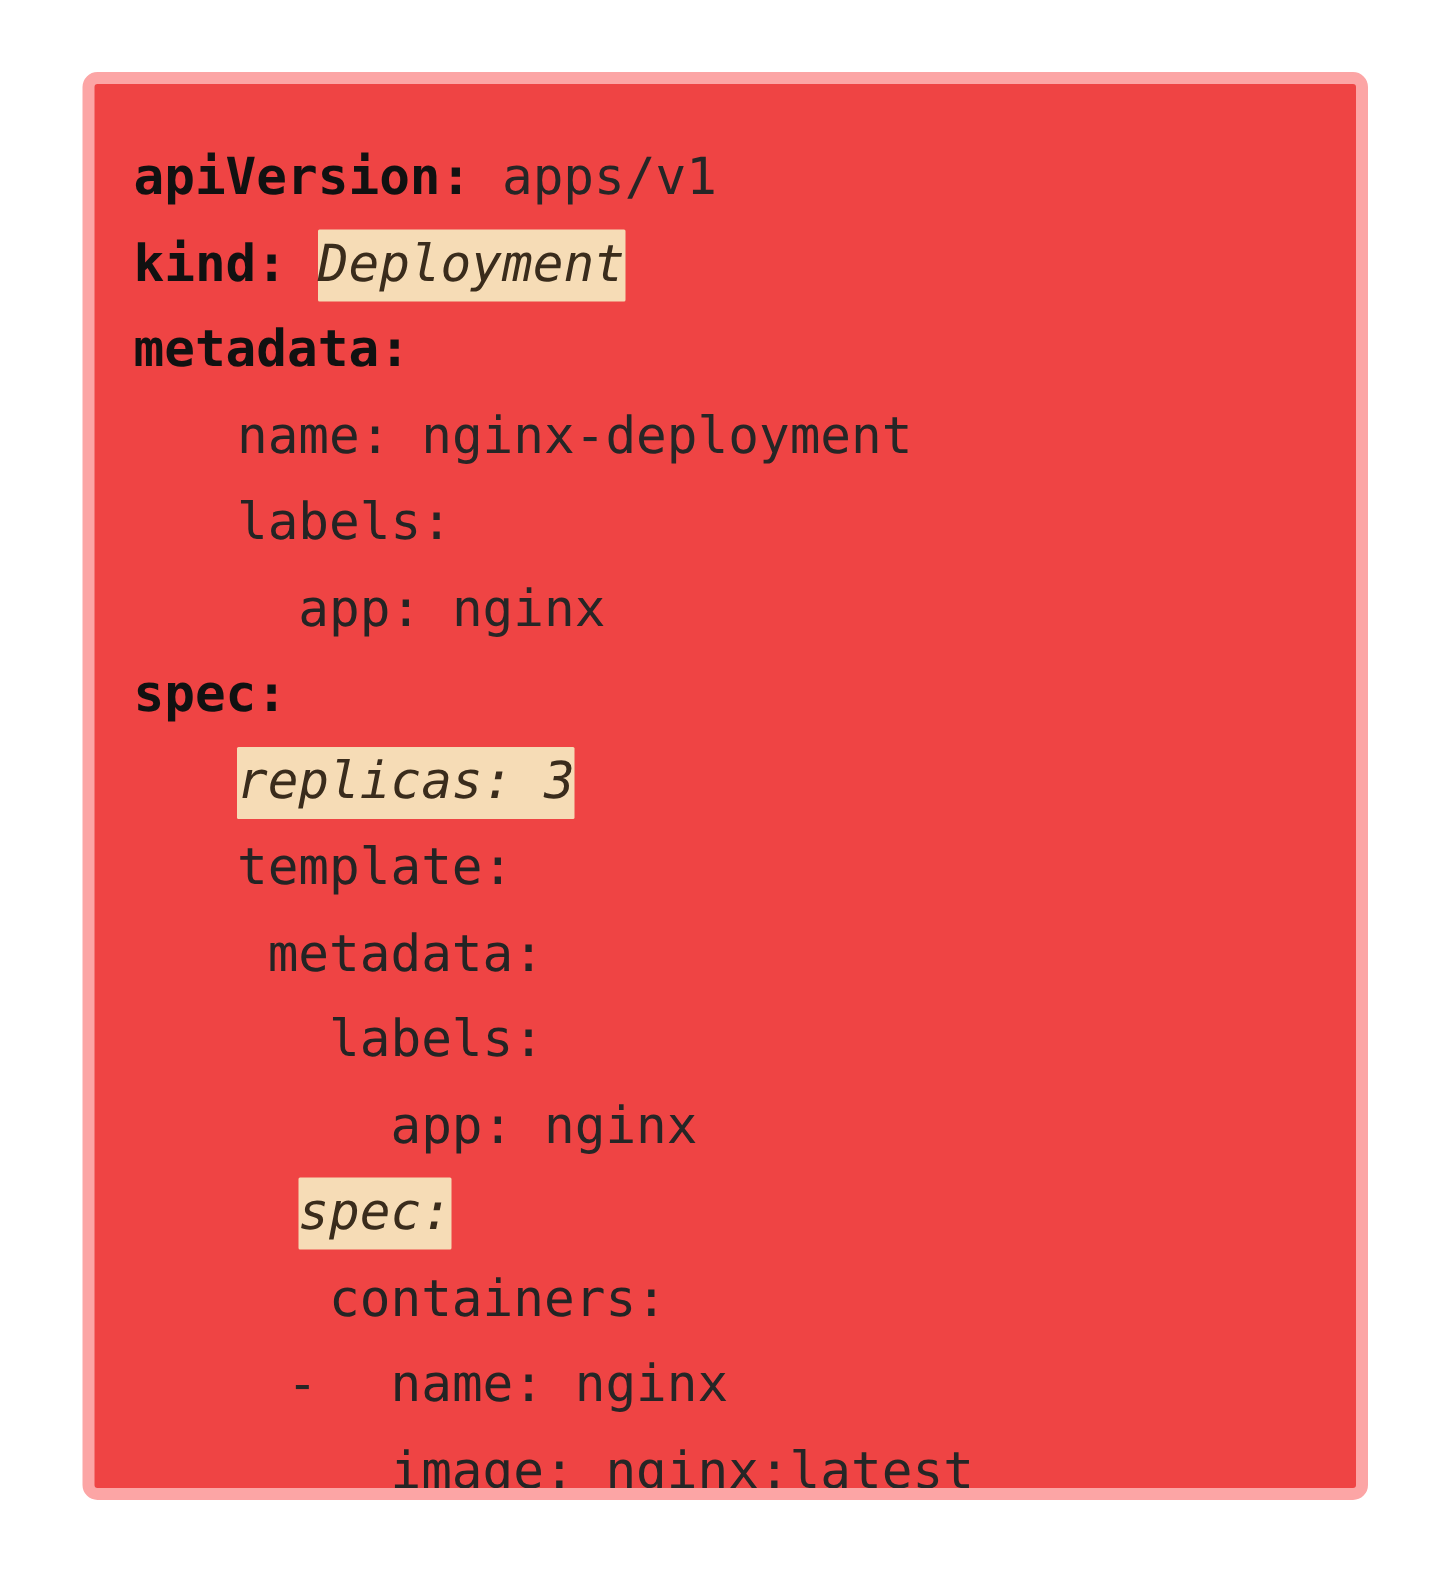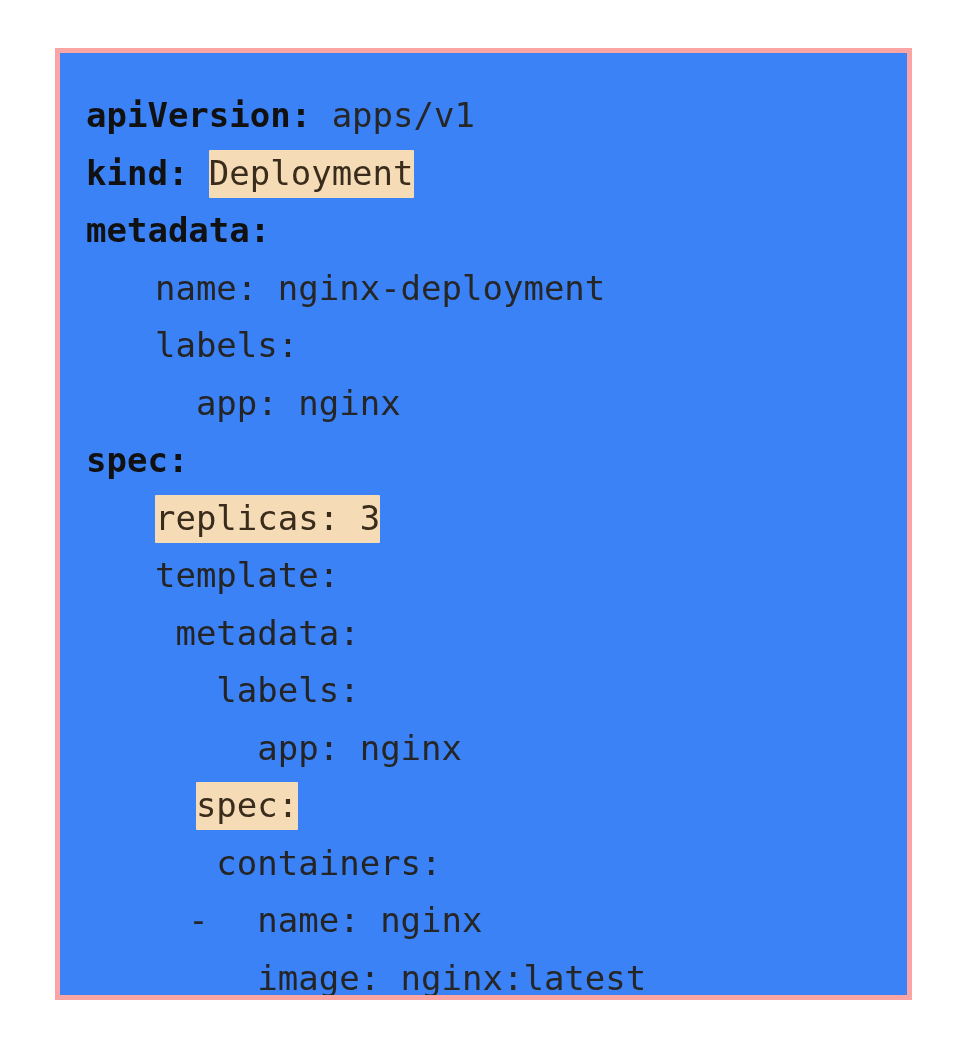--- a/index.html
+++ b/index.html
@@ -15,23 +15,23 @@
     overflow: hidden;
   }
 
   #yaml-card {
     position: absolute;
     left: 55px;
     top: 48px;
     width: 857px;
     height: 952px;
     box-sizing: border-box;
-    background: #3b82f6;
-    border: 5px solid #fca5a5;
-    border-radius: 0;
+    background: #ef4444;
+    border: 8px solid #fca5a5;
+    border-radius: 10px;
     overflow: hidden;
   }
 
   #code-block {
     position: absolute;
     left: 26px;
     top: 34px;
     right: 6px;
     font-size: 34px;
     line-height: 57.5px;
@@ -71,20 +71,21 @@
     font-weight: normal;
     color: #262626;
   }
 
   .hl {
     background-color: #f6dcb6;
     color: #3a2c1c;
     border-radius: 1px;
     padding: 3px 0 5px 0;
     box-decoration-break: clone;
+    font-style: italic;
     -webkit-box-decoration-break: clone;
   }
 </style>
 </head>
 <body>
 
 <div id="yaml-card">
   <div id="code-block"><span class="yaml-line"><span class="tok key-top">apiVersion: </span><span class="tok val">apps/v1</span></span><span class="yaml-line"><span class="tok key-top">kind: </span><span class="tok val hl">Deployment</span></span><span class="yaml-line"><span class="tok key-top">metadata:</span></span><span class="yaml-line"><span class="tok">  </span><span class="tok key-nested">name: </span><span class="tok val">nginx-deployment</span></span><span class="yaml-line"><span class="tok">  </span><span class="tok key-nested">labels:</span></span><span class="yaml-line"><span class="tok">    </span><span class="tok key-nested">app: </span><span class="tok val">nginx</span></span><span class="yaml-line"><span class="tok key-top">spec:</span></span><span class="yaml-line"><span class="tok">  </span><span class="tok key-nested hl">replicas: 3</span></span><span class="yaml-line"><span class="tok">  </span><span class="tok key-nested">template:</span></span><span class="yaml-line"><span class="tok">   </span><span class="tok key-nested">metadata:</span></span><span class="yaml-line"><span class="tok">     </span><span class="tok key-nested">labels:</span></span><span class="yaml-line"><span class="tok">       </span><span class="tok key-nested">app: </span><span class="tok val">nginx</span></span><span class="yaml-line"><span class="tok">    </span><span class="tok key-nested hl">spec:</span></span><span class="yaml-line"><span class="tok">     </span><span class="tok key-nested">containers:</span></span><span class="yaml-line"><span class="tok">     </span><span class="tok dash">- </span><span class="tok key-nested">name: </span><span class="tok val">nginx</span></span><span class="yaml-line"><span class="tok">       </span><span class="tok key-nested">image: </span><span class="tok val">nginx:latest</span></span></div>
 </div>
 

